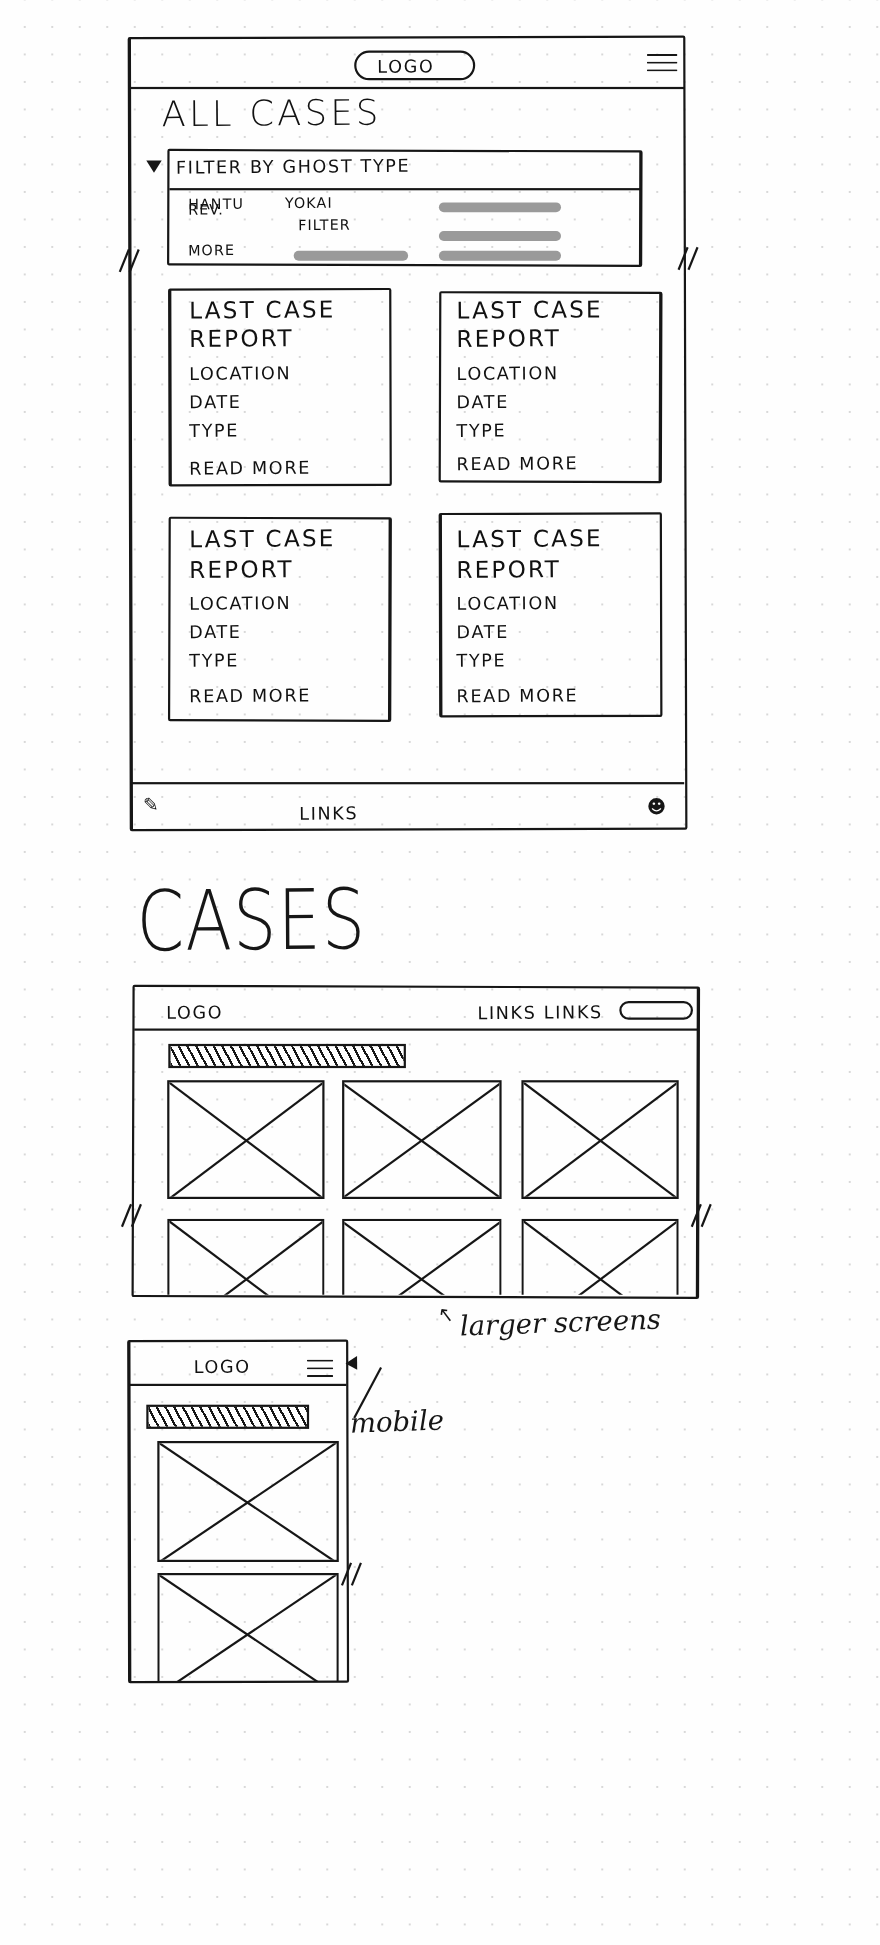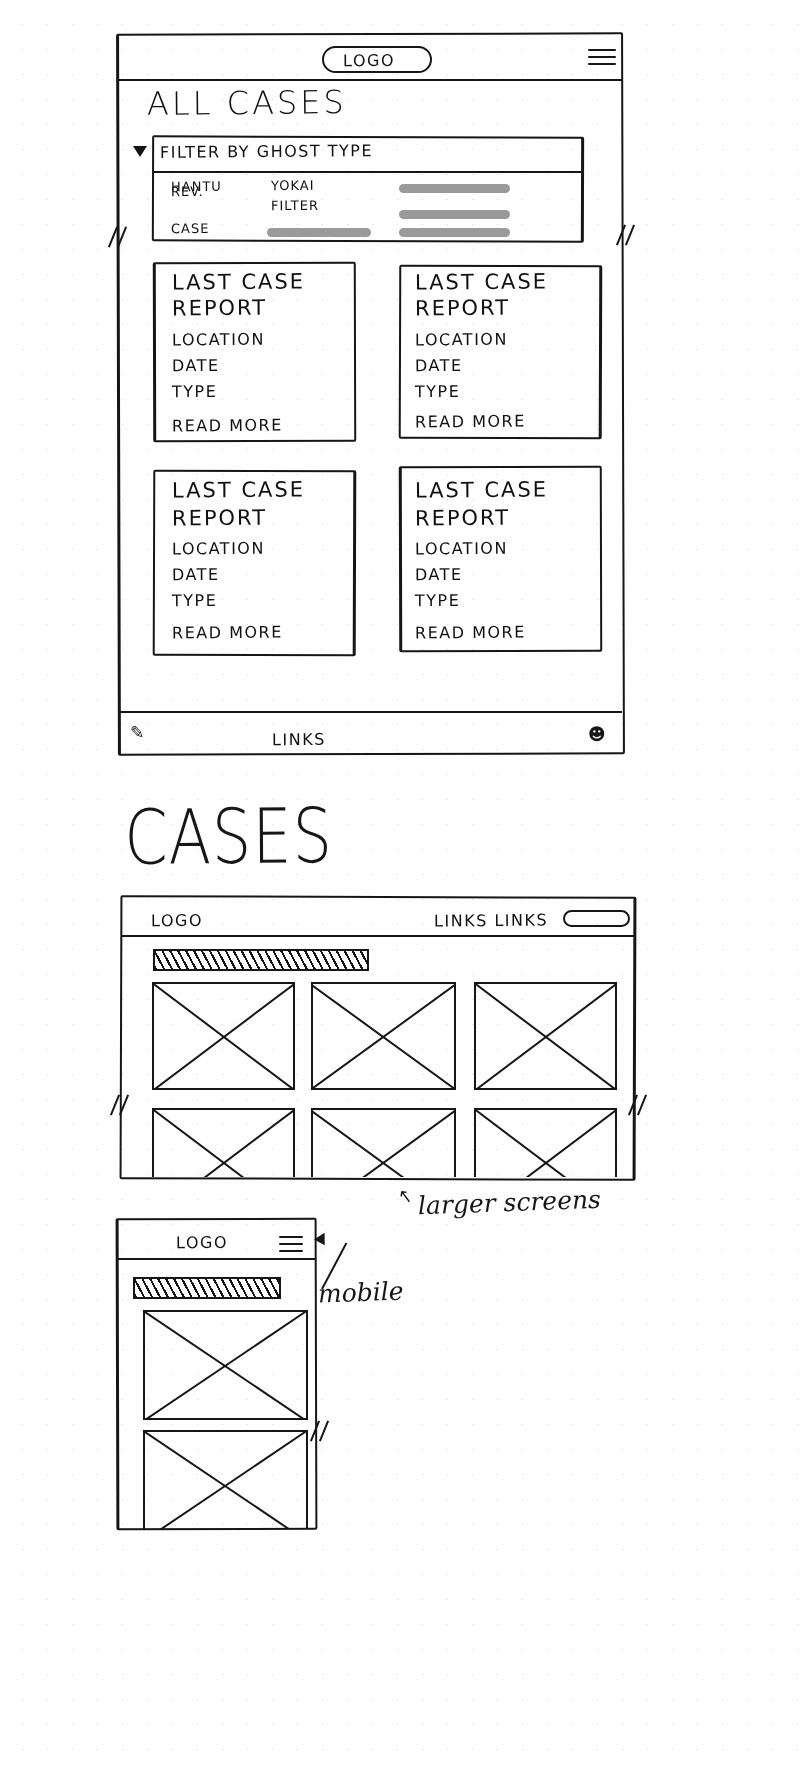--- a/index.html
+++ b/index.html
@@ -179,23 +179,23 @@
 
 <div class="sketch hw hw-xl" style="left:147px; top:84px; font-size:32px; letter-spacing:3px;">ALL CASES</div>
 
 <div class="box wobble2" style="left:152px; top:136px; width:432px; height:106px;"></div>
 <div class="hline" style="left:154px; top:171px; width:428px;"></div>
 <div class="caret" style="left:133px; top:146px;"></div>
 <div class="sketch hw hw-md" style="left:160px; top:142px;">FILTER   BY    GHOST TYPE</div>
 
 <div class="sketch hw hw-sm" style="left:171px; top:179px;">HANTU</div>
 <div class="sketch hw hw-sm" style="left:171px; top:184px;">REV.</div>
-<div class="sketch hw hw-sm" style="left:171px; top:221px;">CASE</div>
-
-<div class="sketch hw hw-sm" style="left:271px; top:178px;">YOKAI</div>
+<div class="sketch hw hw-sm" style="left:171px; top:221px;">MORE</div>
+
+<div class="sketch hw hw-sm" style="left:259px; top:178px;">YOKAI</div>
 <div class="sketch hw hw-sm" style="left:271px; top:198px;">FILTER</div>
 
 <div class="grayline" style="left:399px; top:184px; width:111px;"></div>
 <div class="grayline" style="left:399px; top:210px; width:111px;"></div>
 <div class="grayline" style="left:399px; top:228px; width:111px;"></div>
 <div class="grayline" style="left:267px; top:228px; width:104px;"></div>
 
 <div class="brk" style="left:108px; top:226px;">
     <b></b>
     <s></s>

